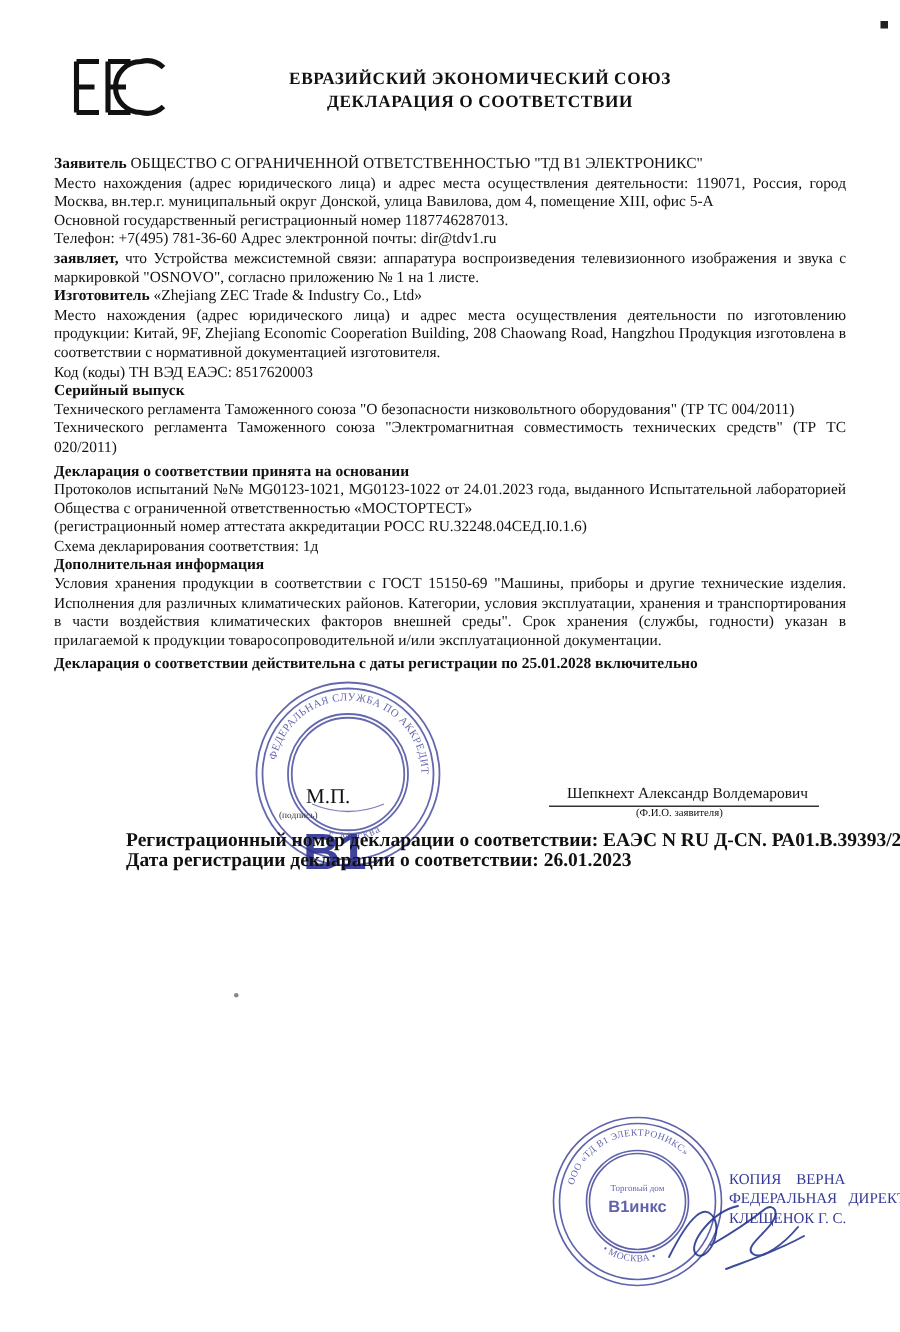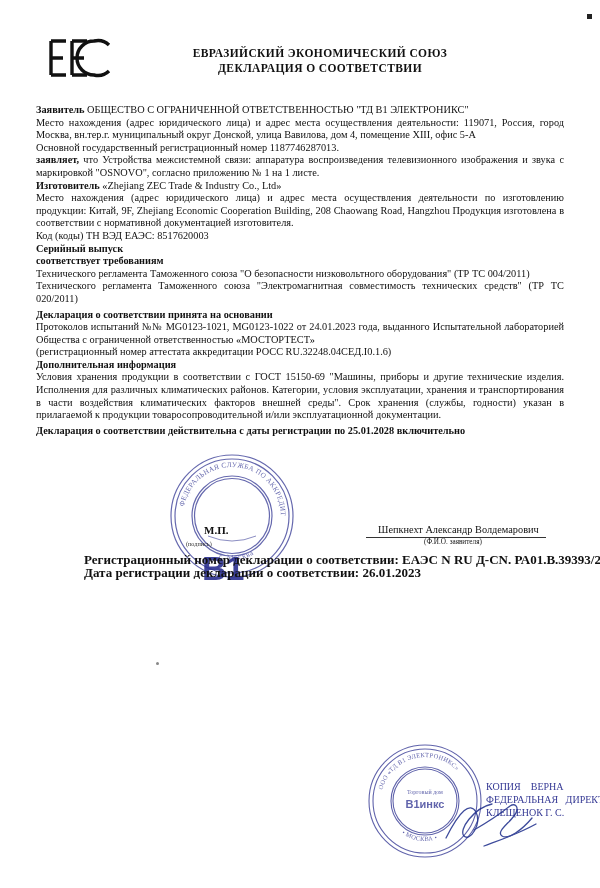--- a/index.html
+++ b/index.html
@@ -73,22 +73,22 @@
     position: absolute;
     left: 36px;
     top: 524px;
     width: 528px;
     font-size: 10.3px;
   }
   .mp {
     position: absolute;
     left: 168px;
     top: 0px;
-    font-size: 11px;
-    font-weight: bold;
+    font-size: 14px;
+    font-weight: normal;
   }
   .signer-name {
     position: absolute;
     left: 342px;
     top: 0px;
     font-size: 10.3px;
   }
   .signer-caption {
     position: absolute;
     left: 360px;
@@ -205,38 +205,39 @@
     <div class="header-line">ДЕКЛАРАЦИЯ О СООТВЕТСТВИИ</div>
   </div>
 
   <div class="body-block">
     <div class="para">
       <span class="b">Заявитель</span>
       <span>ОБЩЕСТВО С ОГРАНИЧЕННОЙ ОТВЕТСТВЕННОСТЬЮ "ТД В1 ЭЛЕКТРОНИКС"</span>
     </div>
     <div class="para">Место нахождения (адрес юридического лица) и адрес места осуществления деятельности: 119071, Россия, город Москва, вн.тер.г. муниципальный округ Донской, улица Вавилова, дом 4, помещение XIII, офис 5-А</div>
     <div class="para">Основной государственный регистрационный номер 1187746287013.</div>
+    <div class="para">Телефон: +7(495) 781-36-60 Адрес электронной почты: dir@tdv1.ru</div>
     <div class="para">
       <span class="b">заявляет,</span>
       <span>что Устройства межсистемной связи: аппаратура воспроизведения телевизионного изображения и звука с маркировкой "OSNOVO", согласно приложению № 1 на 1 листе.</span>
     </div>
     <div class="para">
       <span class="b">Изготовитель</span>
       <span>«Zhejiang ZEC Trade &amp; Industry Co., Ltd»</span>
     </div>
     <div class="para">Место нахождения (адрес юридического лица) и адрес места осуществления деятельности по изготовлению продукции: Китай, 9F, Zhejiang Economic Cooperation Building, 208 Chaowang Road, Hangzhou Продукция изготовлена в соответствии с нормативной документацией изготовителя.</div>
     <div class="para">Код (коды) ТН ВЭД ЕАЭС: 8517620003</div>
     <div class="para b">Серийный выпуск</div>
-    <div class="para b">соответствует требованиям</div>
     <div class="para">Технического регламента Таможенного союза "О безопасности низковольтного оборудования" (ТР ТС 004/2011)</div>
     <div class="para">Технического регламента Таможенного союза "Электромагнитная совместимость технических средств" (ТР ТС 020/2011)</div>
     <div class="gap-s"></div>
     <div class="para b">Декларация о соответствии принята на основании</div>
     <div class="para">Протоколов испытаний №№ MG0123-1021, MG0123-1022 от 24.01.2023 года, выданного Испытательной лабораторией Общества с ограниченной ответственностью «МОСТОРТЕСТ»</div>
     <div class="para">(регистрационный номер аттестата аккредитации РОСС RU.32248.04СЕД.I0.1.6)</div>
+    <div class="para">Схема декларирования соответствия: 1д</div>
     <div class="para b">Дополнительная информация</div>
     <div class="para">Условия хранения продукции в соответствии с ГОСТ 15150-69 "Машины, приборы и другие технические изделия. Исполнения для различных климатических районов. Категории, условия эксплуатации, хранения и транспортирования в части воздействия климатических факторов внешней среды". Срок хранения (службы, годности) указан в прилагаемой к продукции товаросопроводительной и/или эксплуатационной документации.</div>
     <div class="gap-s"></div>
     <div class="para b">Декларация о соответствии действительна с даты регистрации по 25.01.2028 включительно</div>
   </div>
 
   <div class="stamp-reg">
     <svg width="128" height="128" viewBox="0 0 128 128">
       <g fill="none" stroke="#2b2f8f" stroke-width="1.2">
         <circle cx="64" cy="64" r="61"></circle>

